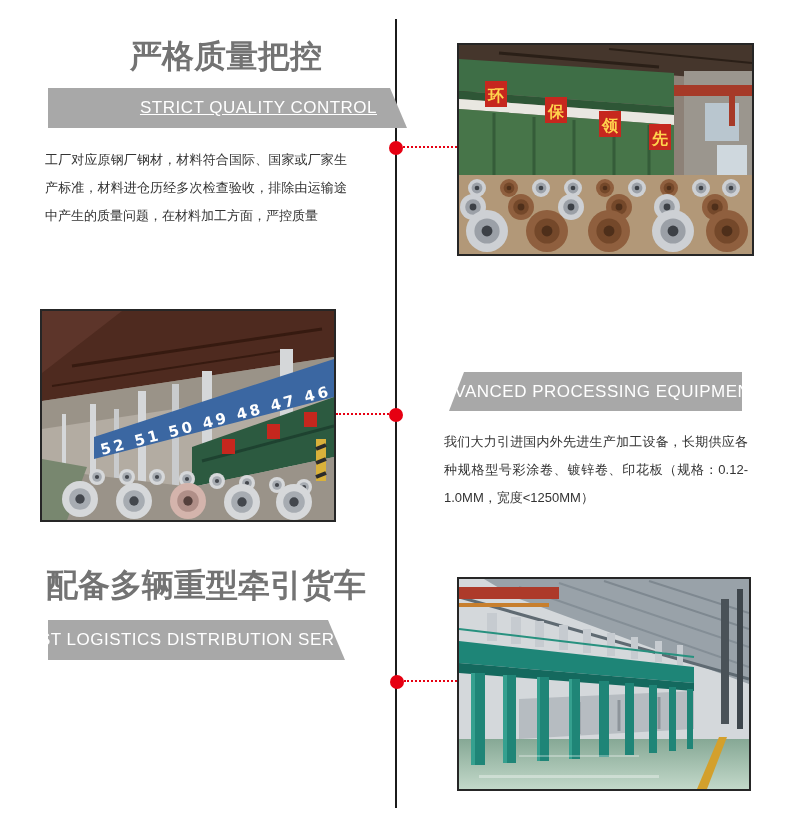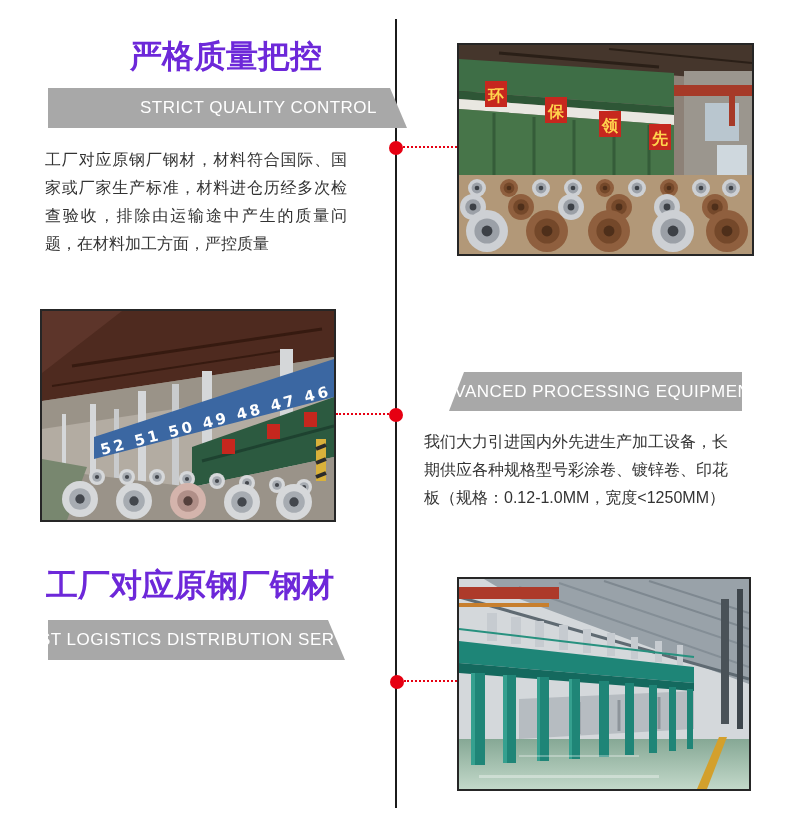--- a/index.html
+++ b/index.html
@@ -1,28 +1,28 @@
 <!DOCTYPE html>
 <html><head>
 <meta charset="utf-8">
 <style>
   html,body{margin:0;padding:0;background:#fff;}
   .page{position:relative;width:790px;height:832px;background:#ffffff;overflow:hidden;
         font-family:"Liberation Sans","DejaVu Sans",sans-serif;}
   .vline{position:absolute;left:395px;top:19px;width:2px;height:789px;background:#1b1b1b;}
   .dot{position:absolute;width:14px;height:14px;border-radius:50%;background:#e60012;}
   .dash{position:absolute;height:0;border-top:2px dotted #e60012;}
-  .title{position:absolute;margin:0;font-size:32px;line-height:38px;font-weight:bold;color:#6d28d9;white-space:nowrap;}
+  .title{position:absolute;margin:0;font-size:32px;line-height:38px;font-weight:bold;color:#737373;white-space:nowrap;}
   .banner{position:absolute;height:40px;background:#a8a8a8;display:flex;align-items:center;
           color:#ffffff;font-size:17px;letter-spacing:.5px;white-space:nowrap;}
   .slant-right{clip-path:polygon(0 0,calc(100% - 17px) 0,100% 100%,0 100%);}
   .slant-left{clip-path:polygon(15px 0,100% 0,100% 100%,0 100%);}
   .banner.center{justify-content:center;}
-  .banner.offset{padding-left:62px;justify-content:center;}
-  .body{position:absolute;margin:0;font-size:16px;line-height:28px;color:#333333;text-align:justify;}
+  .banner.offset{padding-left:62px;justify-content:center;text-decoration:underline;}
+  .body{position:absolute;margin:0;font-size:13px;line-height:28px;color:#333333;text-align:justify;}
   .photo{position:absolute;border:2px solid #262626;background:#888;}
   .photo svg{display:block;}
 </style>
 </head>
 <body>
 
 <div class="page">
 
   <div class="vline"></div>
 
@@ -155,23 +155,23 @@
         <use href="#c2s" transform="translate(252,191) scale(1.8)"></use>
     </svg>
   </figure>
 
   <span class="dash" style="left:336px;top:413px;width:53px;"></span>
   <span class="dot" style="left:389px;top:408px;"></span>
 
   <div class="banner slant-left center" style="left:449px;top:372px;width:293px;height:39px;">
     <span>ADVANCED PROCESSING EQUIPMENT</span>
   </div>
-  <p class="body" style="left:424px;top:428px;width:304px;">我们大力引进国内外先进生产加工设备，长期供应各种规格型号彩涂卷、镀锌卷、印花板（规格：0.12-1.0MM，宽度&lt;1250MM）</p>
-
-  <h2 class="title" style="left:46px;top:566px;">工厂对应原钢厂钢材</h2>
+  <p class="body" style="left:444px;top:428px;width:304px;">我们大力引进国内外先进生产加工设备，长期供应各种规格型号彩涂卷、镀锌卷、印花板（规格：0.12-1.0MM，宽度&lt;1250MM）</p>
+
+  <h2 class="title" style="left:46px;top:566px;">配备多辆重型牵引货车</h2>
   <div class="banner slant-right center" style="left:48px;top:620px;width:297px;">
     <span>FAST LOGISTICS DISTRIBUTION SERVICE</span>
   </div>
 
   <span class="dot" style="left:390px;top:675px;"></span>
   <span class="dash" style="left:404px;top:680px;width:53px;"></span>
 
   <figure class="photo" style="left:457px;top:577px;width:290px;height:210px;margin:0;">
     <svg width="290" height="210" viewBox="0 0 290 210">
       <defs>

